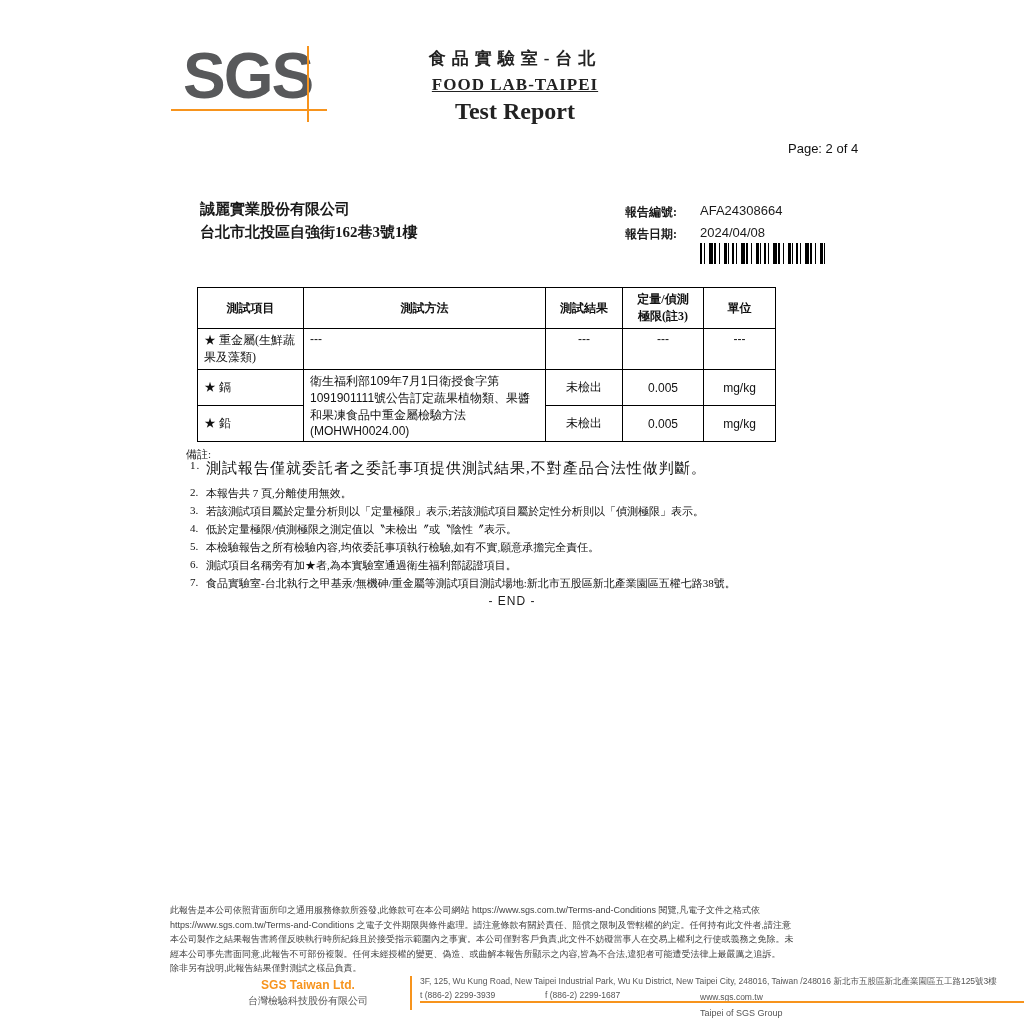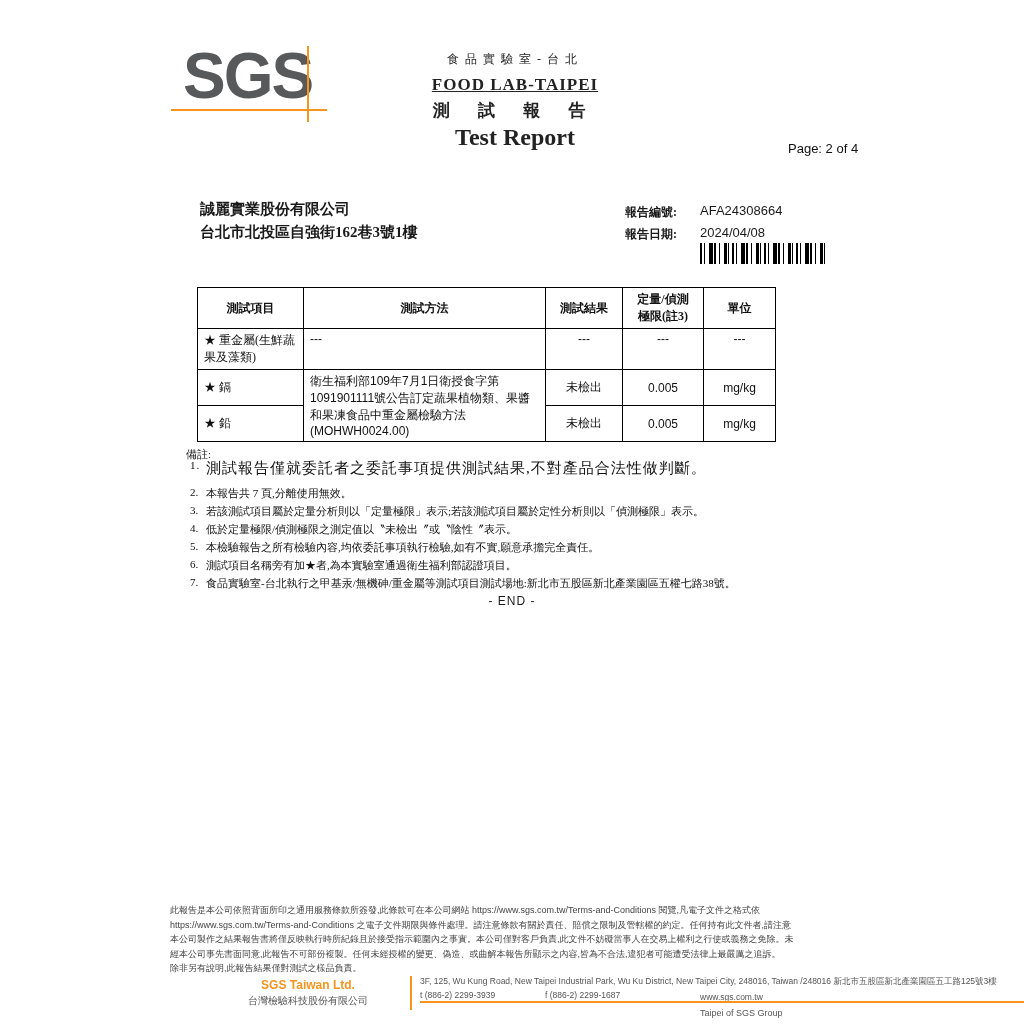--- a/index.html
+++ b/index.html
@@ -19,21 +19,21 @@
   .logo-text {
     position: absolute; left: 183px; top: 44px;
     font-family: "Liberation Sans", "DejaVu Sans", sans-serif;
     font-weight: bold; font-size: 64px; line-height: 64px;
     letter-spacing: -2px; color: #58595b;
   }
   .logo-hline { position: absolute; left: 171px; top: 109px; width: 156px; height: 2px; background: #f7941d; }
   .logo-vline { position: absolute; left: 307px; top: 46px; width: 2px; height: 76px; background: #f7941d; }
 
   .title-block { position: absolute; left: 330px; top: 46px; width: 370px; text-align: center; color: #222; }
-  .title-zh   { font-size: 12px; font-weight: normal; letter-spacing: 6px; line-height: 26px; }
+  .title-zh   { font-size: 17px; font-weight: bold; letter-spacing: 6px; line-height: 26px; }
   .title-en   { font-size: 17px; font-weight: bold; letter-spacing: 1px; line-height: 26px; text-decoration: underline; }
   .subtitle-zh{ font-size: 17px; font-weight: bold; letter-spacing: 12px; line-height: 26px; }
   .subtitle-en{ font-size: 24px; font-weight: bold; line-height: 26px; }
 
   .page-num { position: absolute; left: 788px; top: 141px; font-size: 13px; color: #111; }
 
   
   .client-name    { position: absolute; left: 200px; top: 200px; font-size: 15px; font-weight: bold; }
   .client-address { position: absolute; left: 200px; top: 223px; font-size: 15px; font-weight: bold; }
   .meta-label-1 { position: absolute; left: 625px; top: 204px; font-size: 12px; font-weight: bold; }
@@ -106,21 +106,20 @@
 
 <div class="page">
 
   <div class="logo-text">SGS</div>
   <div class="logo-hline"></div>
   <div class="logo-vline"></div>
 
   <div class="title-block serif">
     <div class="title-zh">食品實驗室-台北</div>
     <div class="title-en">FOOD LAB-TAIPEI</div>
-    <div class="subtitle-zh">測 試 報 告</div>
     <div class="subtitle-en">Test Report</div>
   </div>
 
   <div class="page-num sans">Page: 2 of 4</div>
 
   <div class="client-name serif">誠麗實業股份有限公司</div>
   <div class="client-address serif">台北市北投區自強街162巷3號1樓</div>
 
   <div class="meta-label-1 serif">報告編號:</div>
   <div class="meta-value-1 sans">AFA24308664</div>

